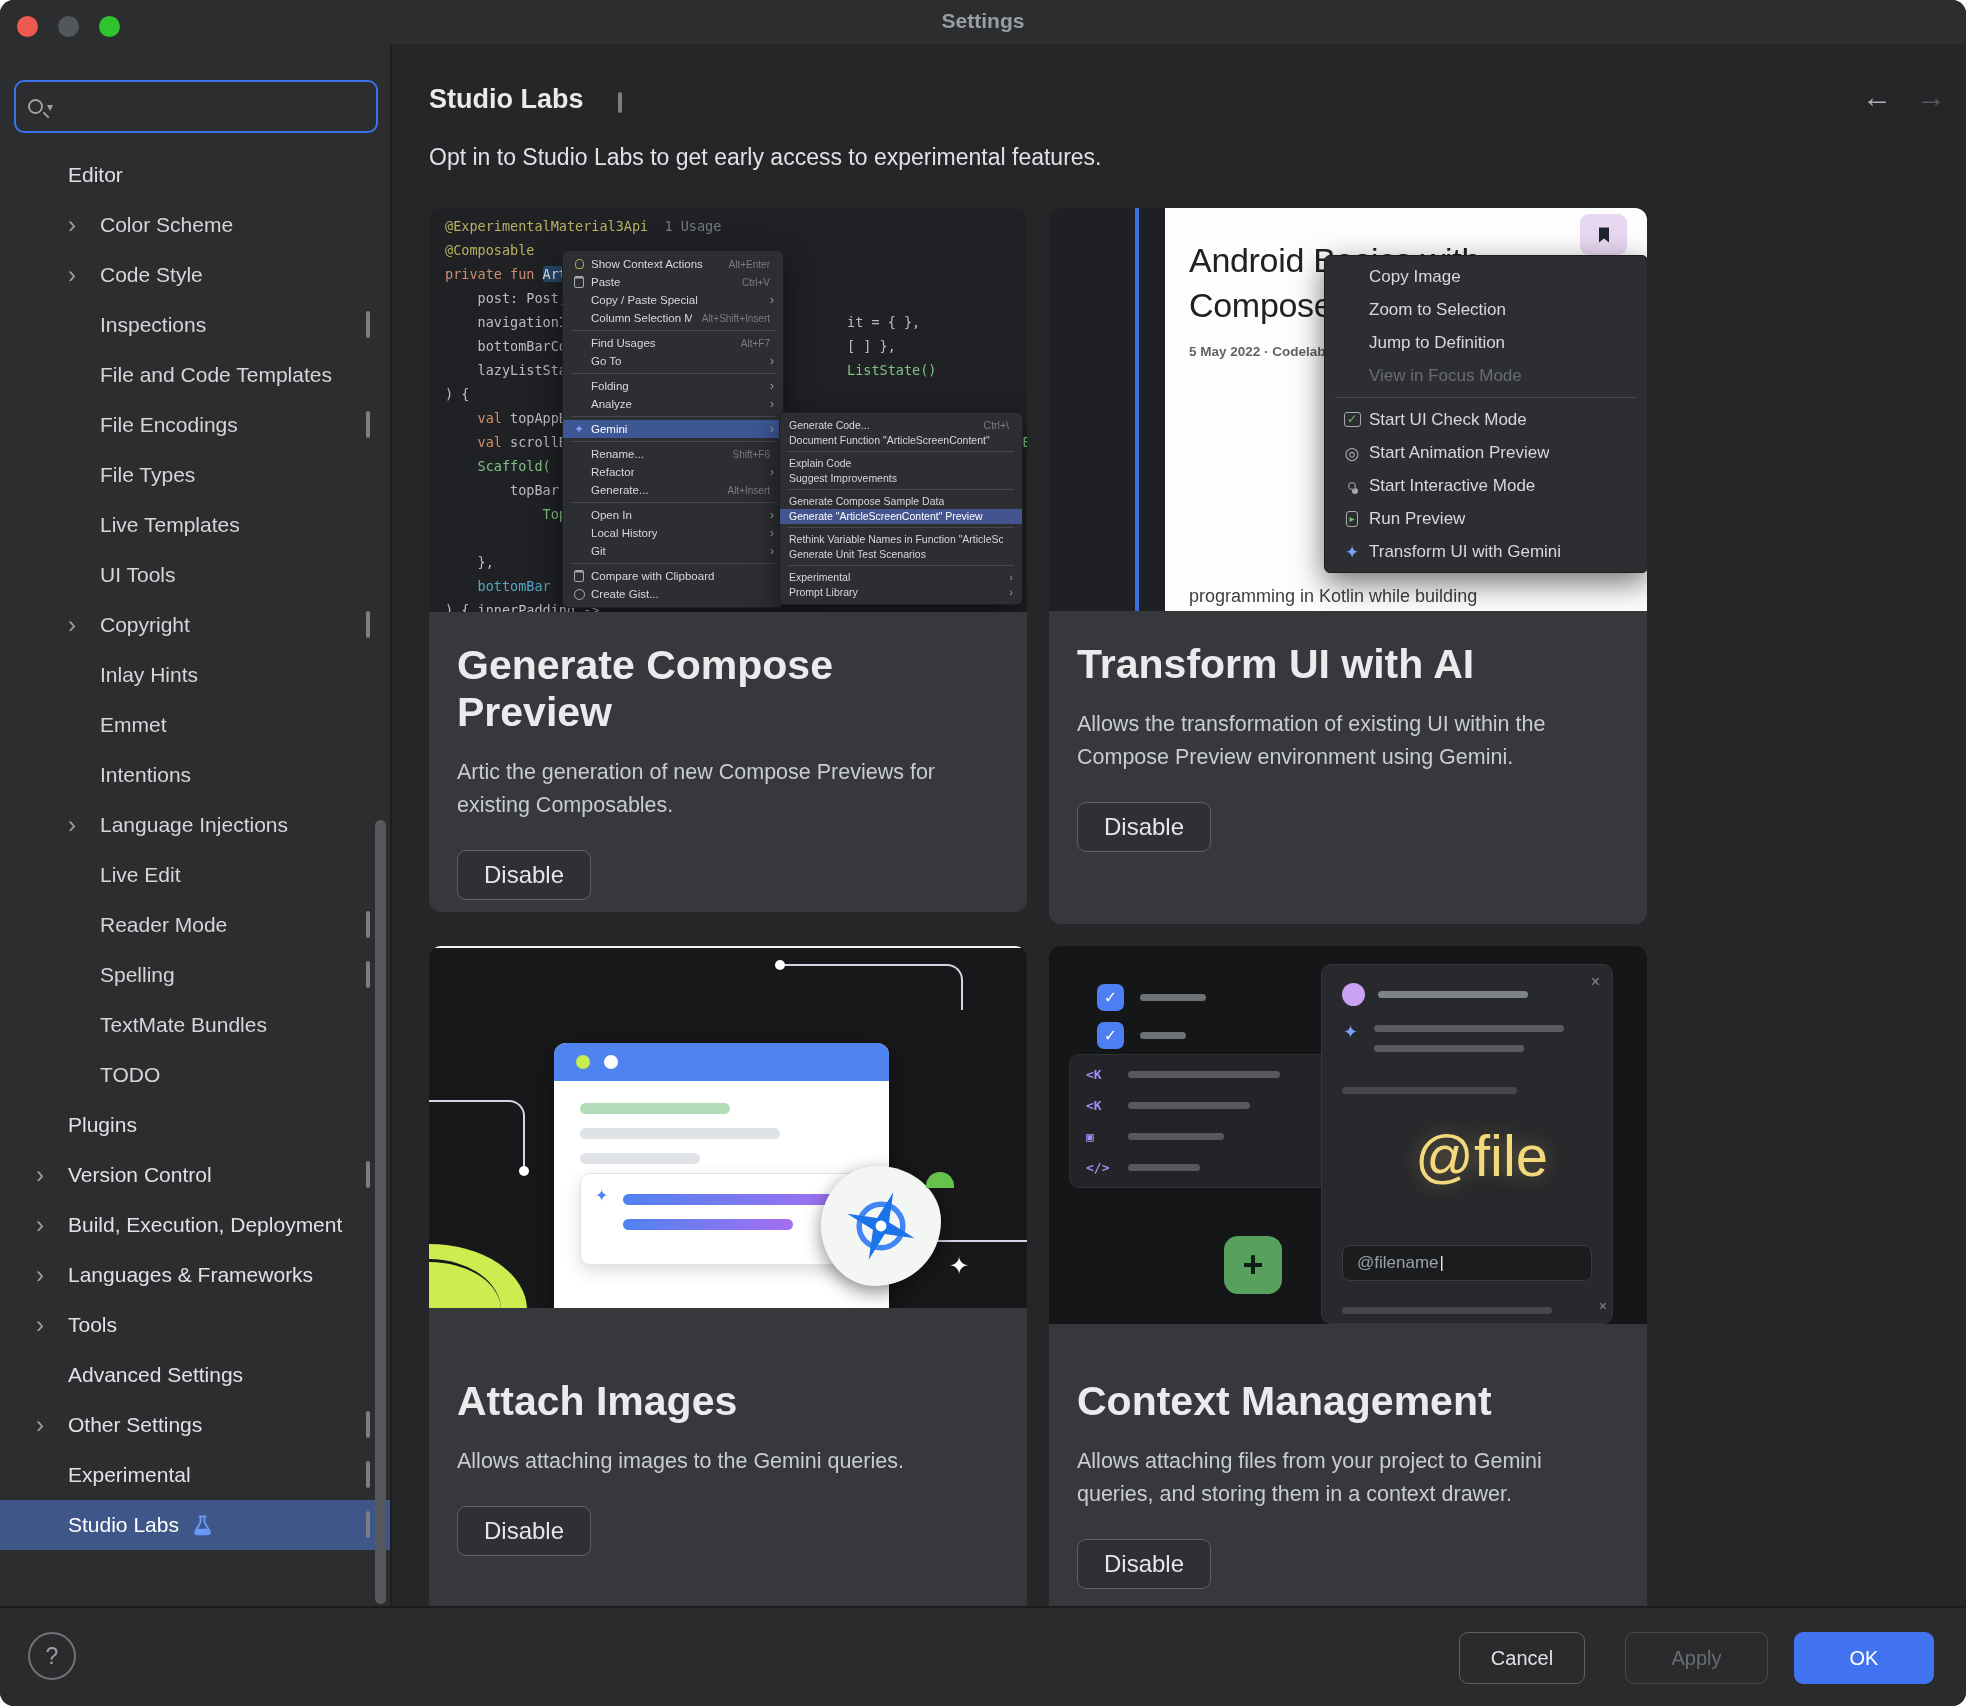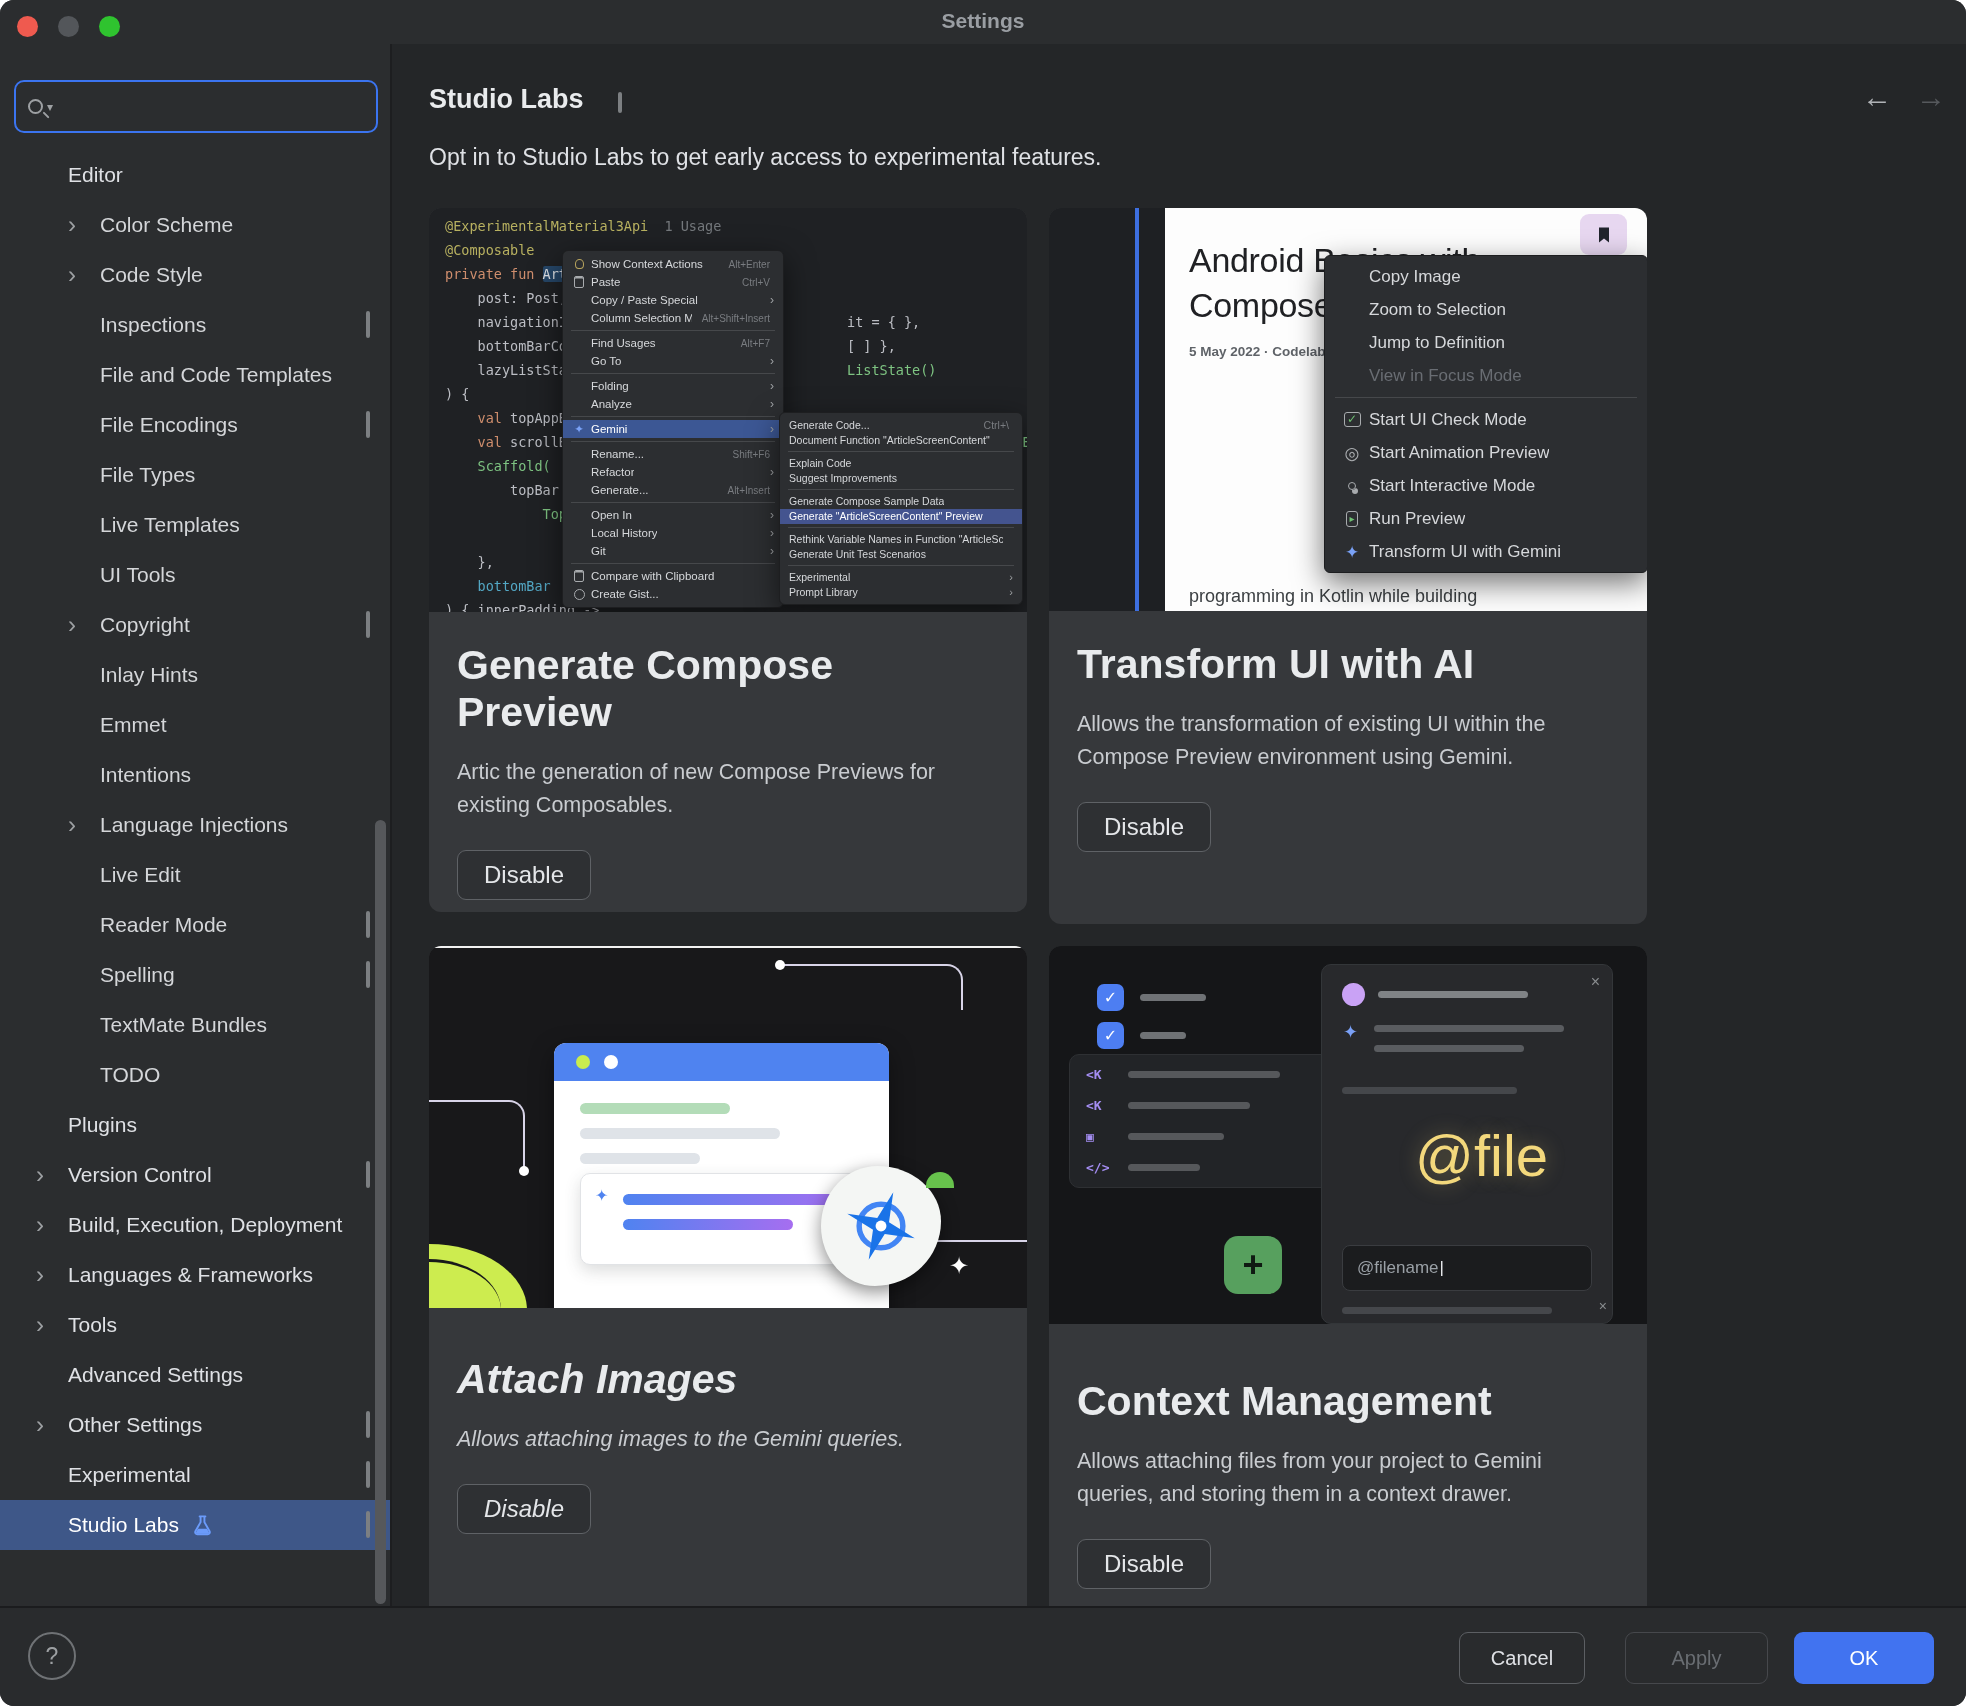--- a/index.html
+++ b/index.html
@@ -49,21 +49,21 @@
   .card1{left:35px;top:164px;height:704px;}
   .card2{left:655px;top:164px;height:716px;}
   .card3{left:35px;top:902px;height:724px;}
   .card4{left:655px;top:902px;height:724px;}
   .card-img{position:relative;overflow:hidden;}
   .card1 .card-img{height:404px;background:#1f2124;}
   .card2 .card-img{height:403px;background:#1e2023;}
   .card3 .card-img{height:362px;background:#18181a;border-top:2px solid #f2f2f2;}
   .card4 .card-img{height:378px;background:#151618;}
   .card-body{padding:30px 28px 0 28px;}
-  .card3 .card-body{padding-top:48px;font-style:italic;}
+  .card3 .card-body{padding-top:70px;}
   .card4 .card-body{padding-top:54px;}
   .card-title{font-size:41px;font-weight:700;color:#e9ebed;}
   .card-desc{margin-top:20px;font-size:21.5px;line-height:33px;color:#c9ccd0;}
   .disable-btn{display:inline-block;margin-top:28px;padding:10px 26px;border:1.5px solid #5f6266;border-radius:9px;background:#2e3033;color:#e4e6e9;font-size:24px;cursor:pointer;}
 
   
   .code-lines{position:absolute;left:16px;top:6px;right:0;font-family:"DejaVu Sans Mono",monospace;font-size:13.5px;line-height:24px;}
   .code-line{position:relative;white-space:pre;}
   .c-ann{color:#b8b160;}
   .c-dim{color:#74787c;}
@@ -152,21 +152,21 @@
   .fp-row{display:flex;align-items:center;gap:12px;}
   .fp-ic{width:30px;color:#a48df2;font-size:13px;font-weight:700;font-family:"DejaVu Sans Mono",monospace;}
   .fp-row .gray-bar{background:#56585b;}
   .plus-btn{position:absolute;left:175px;top:290px;width:58px;height:58px;background:#57a05e;border-radius:14px;color:#0f1a12;font-size:36px;font-weight:700;display:flex;align-items:center;justify-content:center;}
   .drawer{position:absolute;left:272px;top:18px;width:292px;height:360px;background:#28292c;border:1px solid #333639;border-radius:10px;}
   .drawer .close-x{position:absolute;right:12px;top:8px;color:#8a8d90;font-size:16px;}
   .drawer .purple-dot{position:absolute;left:20px;top:18px;width:23px;height:23px;border-radius:50%;background:#c9a2f5;}
   .drawer .d-spark{position:absolute;left:21px;top:56px;color:#7aa0f6;font-size:18px;font-family:"DejaVu Sans",sans-serif;}
   .dbar{position:absolute;border-radius:4px;background:#5a5c60;height:7px;}
   .at-file{position:absolute;left:366px;top:176px;font-size:58px;color:#f3d87c;text-shadow:0 0 20px rgba(243,216,124,.35);white-space:nowrap;z-index:2;}
-  .file-input{position:absolute;left:293px;top:299px;width:250px;height:46px;background:#1b1c1e;border:1px solid #3a3c40;border-radius:8px;display:flex;align-items:center;padding:16px 14px;font-size:17px;color:#9aa0a6;}
+  .file-input{position:absolute;left:293px;top:299px;width:250px;height:36px;background:#1b1c1e;border:1px solid #3a3c40;border-radius:8px;display:flex;align-items:center;padding:16px 14px;font-size:17px;color:#9aa0a6;}
   .file-input .caret{color:#e8eaed;margin-left:1px;}
   .bottom-x{position:absolute;right:40px;top:352px;color:#8a8d90;font-size:14px;}
 
   
   .footer{position:absolute;left:0;right:0;bottom:0;height:100px;background:#292b2d;border-top:2px solid #1b1c1e;z-index:6;}
   .help-circle{position:absolute;left:28px;top:24px;width:48px;height:48px;border:2px solid #6f7275;border-radius:50%;color:#9da0a3;font-size:23px;display:flex;align-items:center;justify-content:center;}
   .f-btn{position:absolute;top:24px;height:52px;border-radius:9px;font-size:20px;display:flex;align-items:center;justify-content:center;cursor:pointer;}
   .btn-cancel{left:1459px;width:126px;border:1.5px solid #5c5f63;color:#dfe1e5;background:transparent;}
   .btn-apply{left:1625px;width:143px;border:1.5px solid #46484c;color:#696d72;background:transparent;}
   .btn-ok{left:1794px;width:140px;background:#4173f0;color:#ffffff;border:0;}

